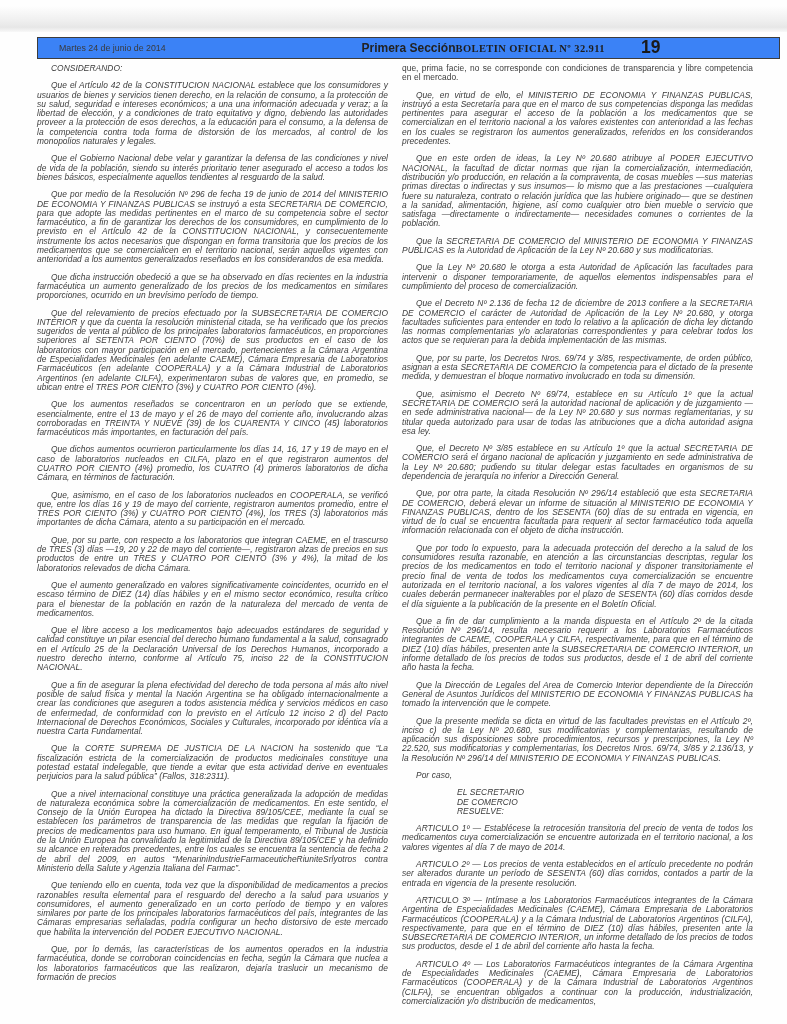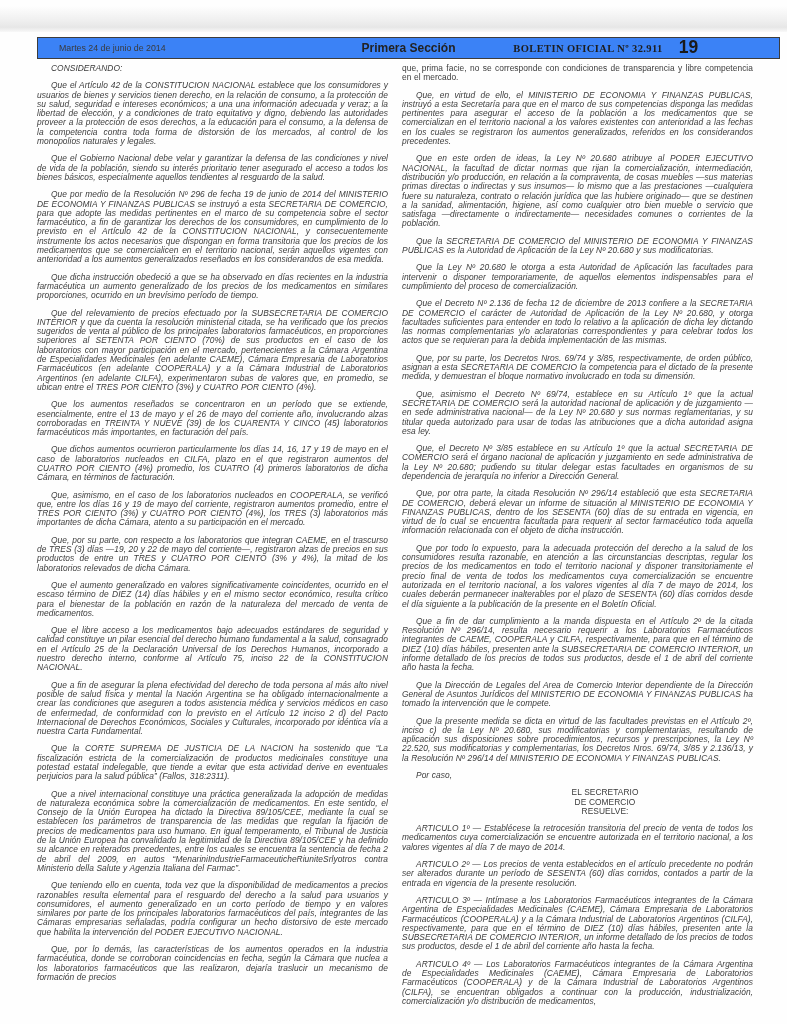--- a/index.html
+++ b/index.html
@@ -45,22 +45,23 @@
     font-size: 12px;
     font-weight: bold;
     color: #222;
     text-align: center;
     white-space: nowrap;
   }
   .hdr-right {
     flex: 1 1 0;
     display: flex;
     align-items: center;
-    justify-content: center;
+    justify-content: flex-start;
     white-space: nowrap;
+    gap: 20px;
   }
   .hdr-masthead {
     font-family: "Liberation Serif", serif;
     font-weight: bold;
     font-size: 10.5px;
     letter-spacing: 0.4px;
     color: #1d1d1d;
   }
   .hdr-page-number {
     font-family: Liberation Sans, sans-serif;
@@ -88,22 +89,23 @@
   }
   .col p.para {
     margin: 0 0 8px 0;
     word-spacing: 0.2px;
   }
   .col p.indent { text-indent: 14px; font-style: italic; }
   .col p.flush  { text-indent: 0; }
   .col p.block {
     text-indent: 0;
     margin-left: 55px;
-    text-align: center;
+    text-align: left;
     white-space: pre-line;
+    font-style: italic;
   }
 </style>
 </head>
 <body>
 
 <div class="page">
   <div class="scan-band"></div>
 
   <header class="page-header" style="border-color: rgb(60, 60, 60);">
     <span class="hdr-date">Martes 24 de junio de 2014</span>

